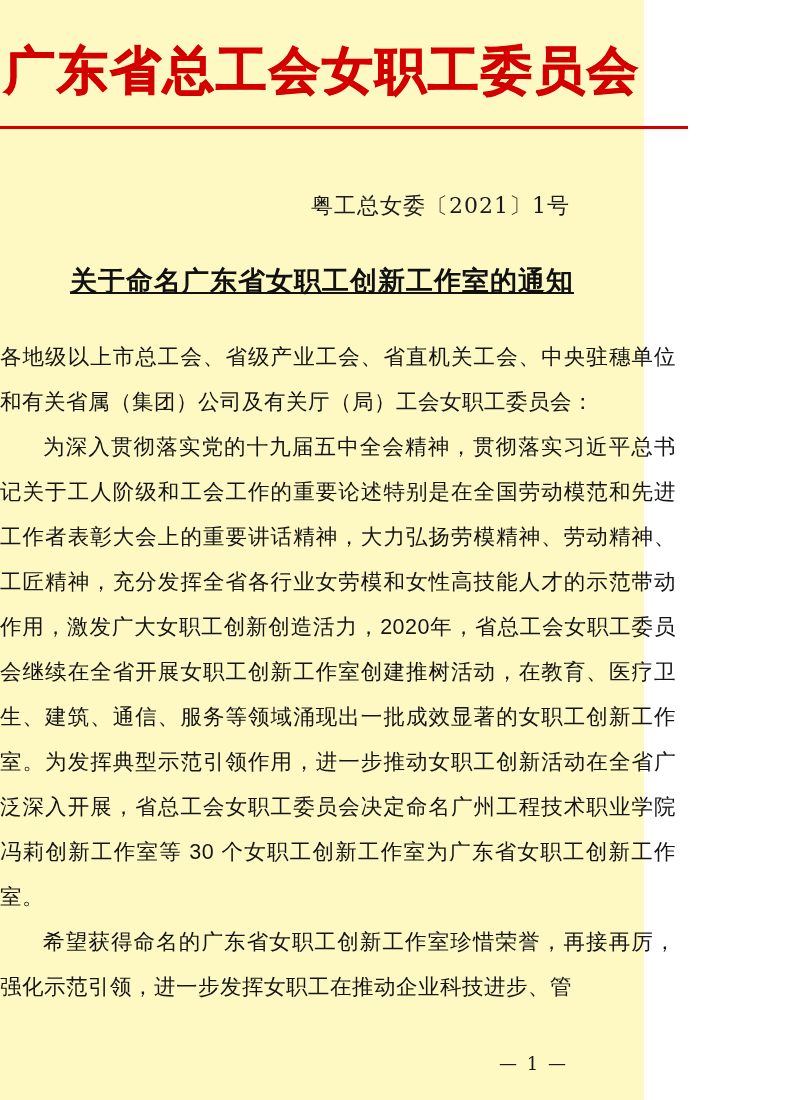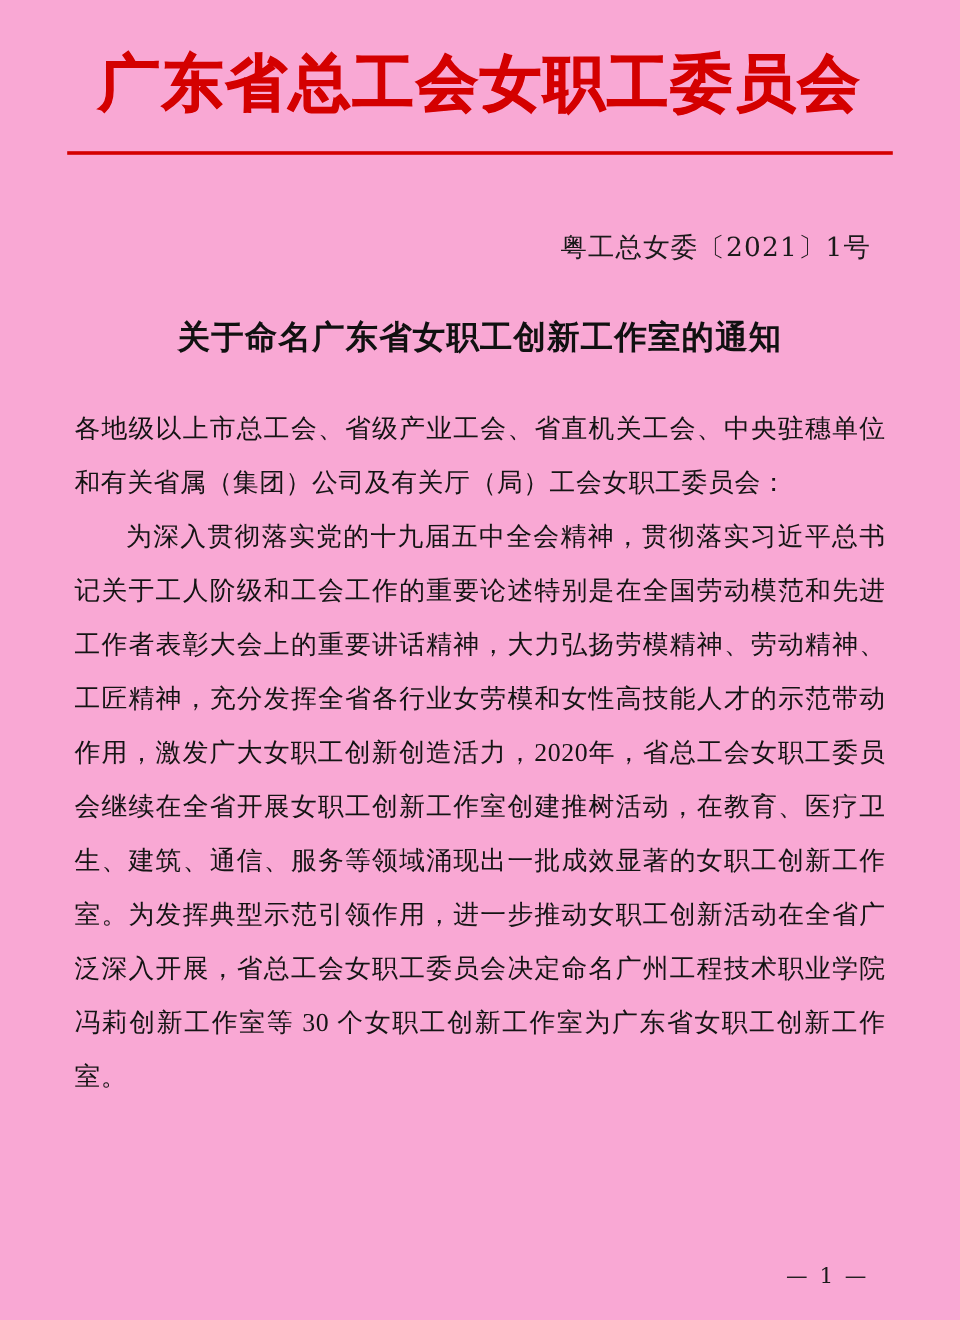--- a/index.html
+++ b/index.html
@@ -8,23 +8,23 @@
   }
   body {
     width: 800px;
     height: 1100px;
     background: #ffffff;
     font-family: "DejaVu Serif", "Liberation Serif", serif;
     overflow: hidden;
   }
   .page {
     position: relative;
-    width: 800px;
+    width: 644px;
     height: 1100px;
-    background: #f9a8d4;
+    background: #fef9c3;
     box-sizing: border-box;
   }
   .masthead {
     padding-top: 40px;
     text-align: center;
   }
   .masthead-title {
     color: #d40000;
     font-family: "DejaVu Serif", "Liberation Serif", serif;
     font-weight: 700;
@@ -50,34 +50,35 @@
     font-family: "DejaVu Serif", "Liberation Serif", serif;
   }
   .doc-title {
     margin-top: 42px;
     text-align: center;
     font-size: 27px;
     font-weight: 700;
     color: #111111;
     letter-spacing: 1px;
     font-family: "DejaVu Serif", "Liberation Serif", serif;
+    text-decoration: underline;
   }
   .body-area {
     margin: 36px auto 0 auto;
     width: 676px;
   }
   .para {
     font-size: 21.5px;
     line-height: 45px;
     color: #141414;
     text-align: justify;
     text-justify: inter-ideograph;
     letter-spacing: 0.5px;
     margin: 0;
-    font-family: Liberation Serif, serif;
+    font-family: Liberation Sans, sans-serif;
   }
   .para + .para {
     margin-top: 0px;
   }
   .indent {
     text-indent: 2em;
   }
   .footer {
     position: absolute;
     left: 0;
@@ -101,17 +102,18 @@
     <div class="red-rule"></div>
   </div>
 
   <div class="doc-number">粤工总女委〔2021〕1号</div>
 
   <div class="doc-title">关于命名广东省女职工创新工作室的通知</div>
 
   <div class="body-area">
     <p class="para">各地级以上市总工会、省级产业工会、省直机关工会、中央驻穗单位和有关省属（集团）公司及有关厅（局）工会女职工委员会：</p>
     <p class="para indent">为深入贯彻落实党的十九届五中全会精神，贯彻落实习近平总书记关于工人阶级和工会工作的重要论述特别是在全国劳动模范和先进工作者表彰大会上的重要讲话精神，大力弘扬劳模精神、劳动精神、工匠精神，充分发挥全省各行业女劳模和女性高技能人才的示范带动作用，激发广大女职工创新创造活力，2020年，省总工会女职工委员会继续在全省开展女职工创新工作室创建推树活动，在教育、医疗卫生、建筑、通信、服务等领域涌现出一批成效显著的女职工创新工作室。为发挥典型示范引领作用，进一步推动女职工创新活动在全省广泛深入开展，省总工会女职工委员会决定命名广州工程技术职业学院冯莉创新工作室等 30 个女职工创新工作室为广东省女职工创新工作室。</p>
+    <p class="para indent">希望获得命名的广东省女职工创新工作室珍惜荣誉，再接再厉，强化示范引领，进一步发挥女职工在推动企业科技进步、管</p>
   </div>
 
   <div class="footer">— 1 —</div>
 
 </div>
 
 </body></html>

